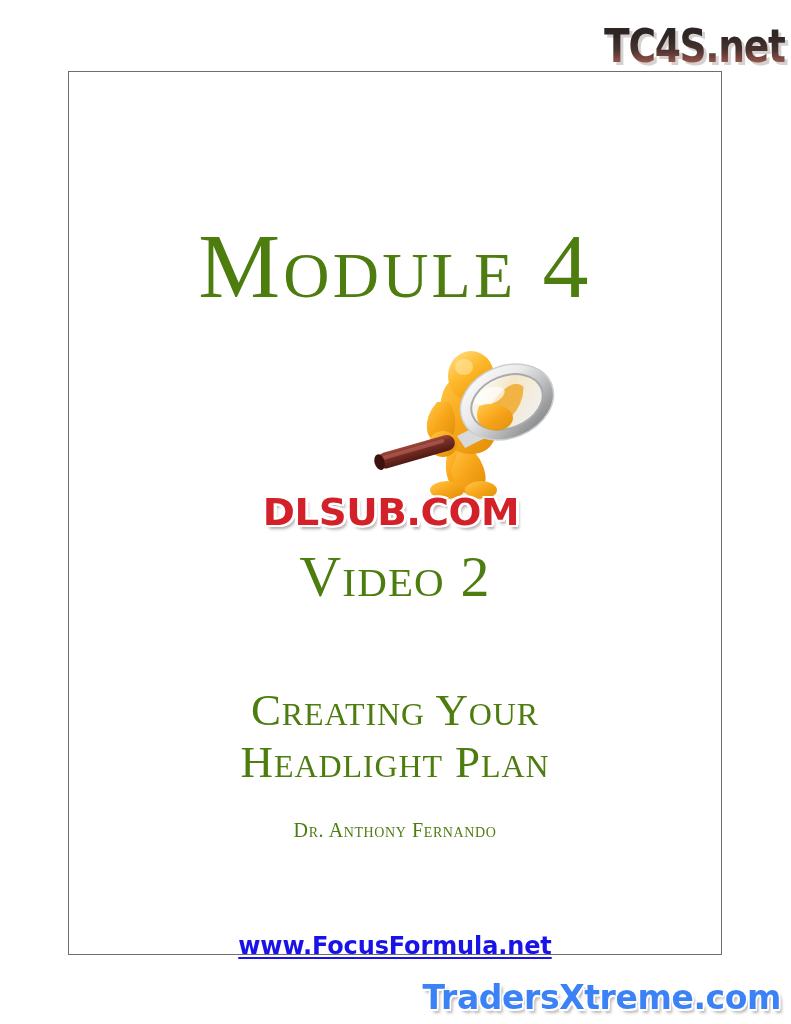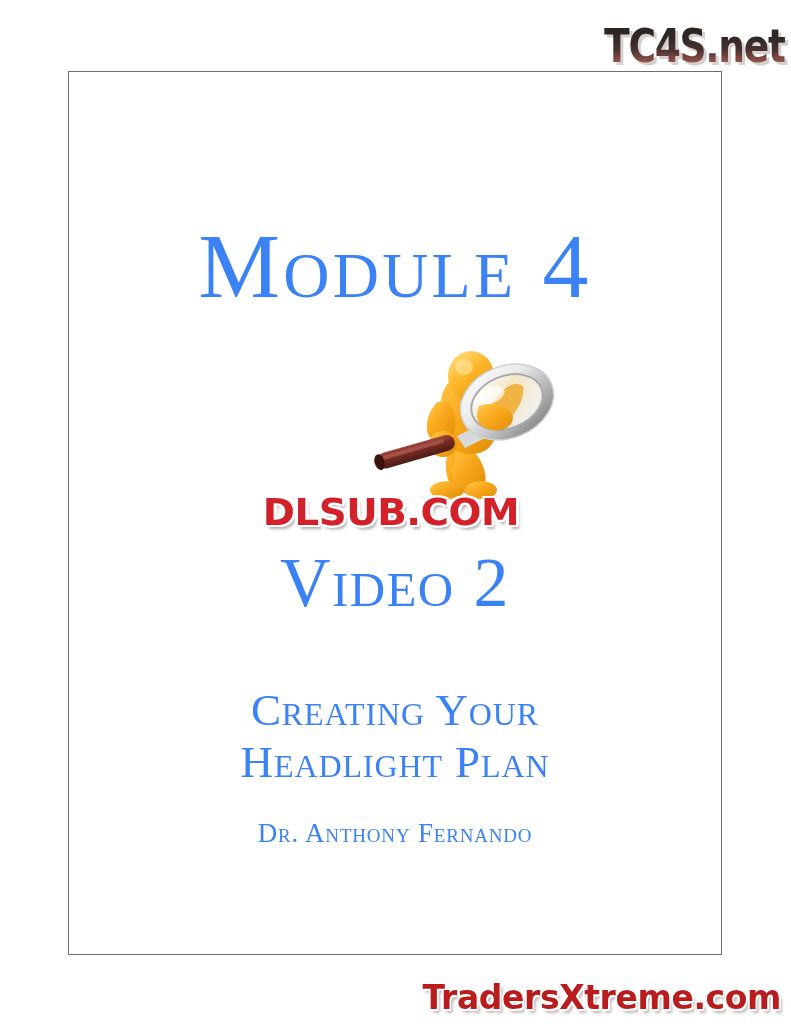--- a/index.html
+++ b/index.html
@@ -31,21 +31,21 @@
   
   .center-row {
     position: absolute;
     left: 0;
     width: 100%;
     text-align: center;
     white-space: nowrap;
   }
 
   .navy-smallcaps {
-    color: #3b82f6;
+    color: #4d7c0f;
     font-family: "Liberation Serif", serif;
     font-variant: small-caps;
     font-weight: normal;
     letter-spacing: 0.012em;
   }
 
   
   #module-title {
     top: 148px;
     font-size: 92px;
@@ -75,21 +75,21 @@
     width: 100%;
     height: 110px;
   }
   #video-title {
     position: absolute;
     left: 0;
     top: 6px;
     width: 100%;
     text-align: center;
     white-space: nowrap;
-    font-size: 70px;
+    font-size: 58px;
     line-height: 1.0;
     letter-spacing: 0.02em;
   }
 
   
   #dlsub-watermark {
     position: absolute;
     left: 247px;
     top: 491px;
     width: 288px;
@@ -126,21 +126,21 @@
   #subtitle-line2 {
     top: 668px;
     font-size: 45px;
     line-height: 1.0;
     letter-spacing: 0.02em;
   }
 
   
   #author-name {
     top: 748px;
-    font-size: 27px;
+    font-size: 20px;
     line-height: 1.0;
     letter-spacing: 0.03em;
   }
 
   
   #website-link-row {
     top: 860px;
   }
   #website-link {
     color: #1a13e8;
@@ -203,21 +203,21 @@
     bottom: 6px;
     z-index: 40;
   }
   #tradersxtreme-watermark .wm-text {
     display: block;
     font-family: "DejaVu Sans", sans-serif;
     font-weight: bold;
     font-size: 33px;
     line-height: 40px;
     letter-spacing: -0.012em;
-    color: #b91c1c;
+    color: #3b82f6;
     text-shadow:
       -1.5px 0 0 #ffffff, 1.5px 0 0 #ffffff,
        0 -1.5px 0 #ffffff, 0 1.5px 0 #ffffff,
       -1.5px -1.5px 0 #ffffff, 1.5px -1.5px 0 #ffffff,
       -1.5px 1.5px 0 #ffffff, 1.5px 1.5px 0 #ffffff,
        3px 4px 3px rgba(110,90,90,0.45);
   }
 </style>
 </head>
 <body>
@@ -312,20 +312,23 @@
 
   <div id="video-block">
     <div class="navy-smallcaps" id="video-title">Video 2</div>
   </div>
 
   <div class="center-row navy-smallcaps" id="subtitle-line2">Headlight Plan</div>
   <div class="center-row navy-smallcaps" id="subtitle-line1">Creating Your</div>
 
   <div class="center-row navy-smallcaps" id="author-name">Dr. Anthony Fernando</div>
 
+  <div class="center-row" id="website-link-row">
+    <span id="website-link">www.FocusFormula.net</span>
+  </div>
 
 </div>
 
 <div id="dlsub-watermark">
   <span class="wm-text">DLSUB.COM</span>
 </div>
 
 <div id="tradersxtreme-watermark">
   <span class="wm-text">TradersXtreme.com</span>
 </div>

